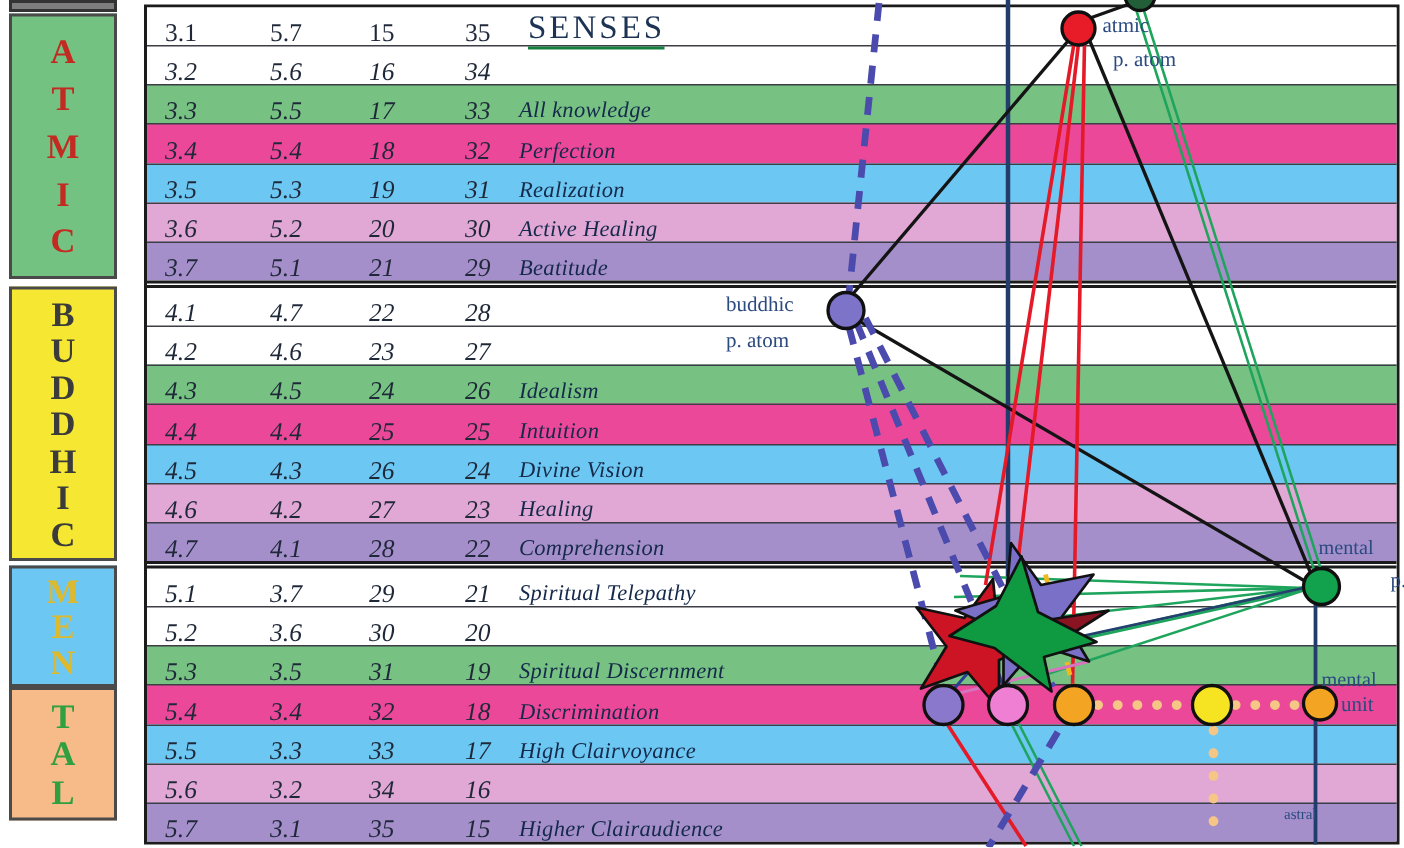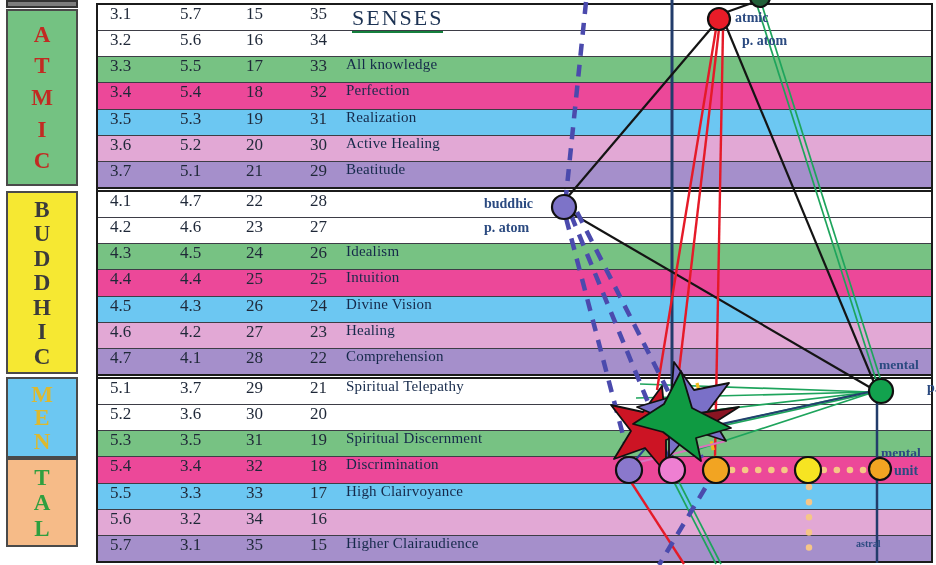--- a/index.html
+++ b/index.html
@@ -11,39 +11,39 @@
           padding:3px 0;z-index:2;}
   #sb-stub{top:0;height:8px;background:#7d7d7d;border:2px solid #333;padding:0;}
   #sb-atmic{top:9px;height:177px;background:#74c282;color:#c22a22;}
   #sb-buddhic{top:191px;height:183px;background:#f6e832;color:#3b3b3b;}
   #sb-men{top:377px;height:81px;background:#6cc7f2;color:#ddb92e;}
   #sb-tal{top:458px;height:89px;background:#f6bb88;color:#2f9f3f;}
   .sb-letter{font-size:23px;line-height:1;font-weight:600;}
   
   .table{position:absolute;left:96px;top:3px;width:837px;height:560px;box-sizing:border-box;
          border:2.5px solid #1b1b1b;display:flex;flex-direction:column;z-index:1;}
-  .trow{flex:1;display:flex;align-items:flex-start;min-height:0;}
-  .trow + .trow{border-top:1.4px solid #3d3d46;}
+  .trow{flex:1;display:flex;align-items:flex-end;min-height:0;}
+  .trow + .trow{border-top:1.4px solid #3d3d46;font-style:italic;}
   .trow.sep{border-top:5px double #1b1b1b;}
   .band-white{background:#ffffff}
   .band-green{background:#77c283}
   .band-yellow{background:#ec4899}
   .band-blue{background:#6cc7f2}
   .band-pink{background:#e2a8d5}
   .band-purple{background:#a58fcb}
   .cell{display:inline-block;font-size:17px;color:#1f2838;white-space:nowrap;line-height:1;}
   .cell.c1{margin-left:12px;width:70px}
   .cell.c2{width:66px}
   .cell.c3{width:64px}
   .cell.c4{width:36px}
   .cell.label{font-size:15px;color:#15294a;letter-spacing:.2px}
   
   .senses-title{position:absolute;left:352px;top:5px;font-size:22px;color:#1d3354;
                 letter-spacing:2px;border-bottom:2px solid #15803d;z-index:6;}
-  .ann{position:absolute;font-weight:bold;color:#2b4a80;z-index:6;font-size:14px;line-height:1;}
+  .ann{position:absolute;font-weight:normal;color:#2b4a80;z-index:6;font-size:14px;line-height:1;}
   #ann-atmic{left:735px;top:11px}
   #ann-atmic-sub{left:742px;top:34px}
   #ann-buddhic{left:484px;top:197px}
   #ann-buddhic-sub{left:484px;top:221px}
   #ann-mental{left:879px;top:358px;font-size:13.5px}
   #ann-pa{left:927px;top:381px}
   #ann-mental2{left:881px;top:446px;font-size:13.5px}
   #ann-unit{left:894px;top:464px}
   #ann-astral{left:856px;top:539px;font-size:10px}
   

